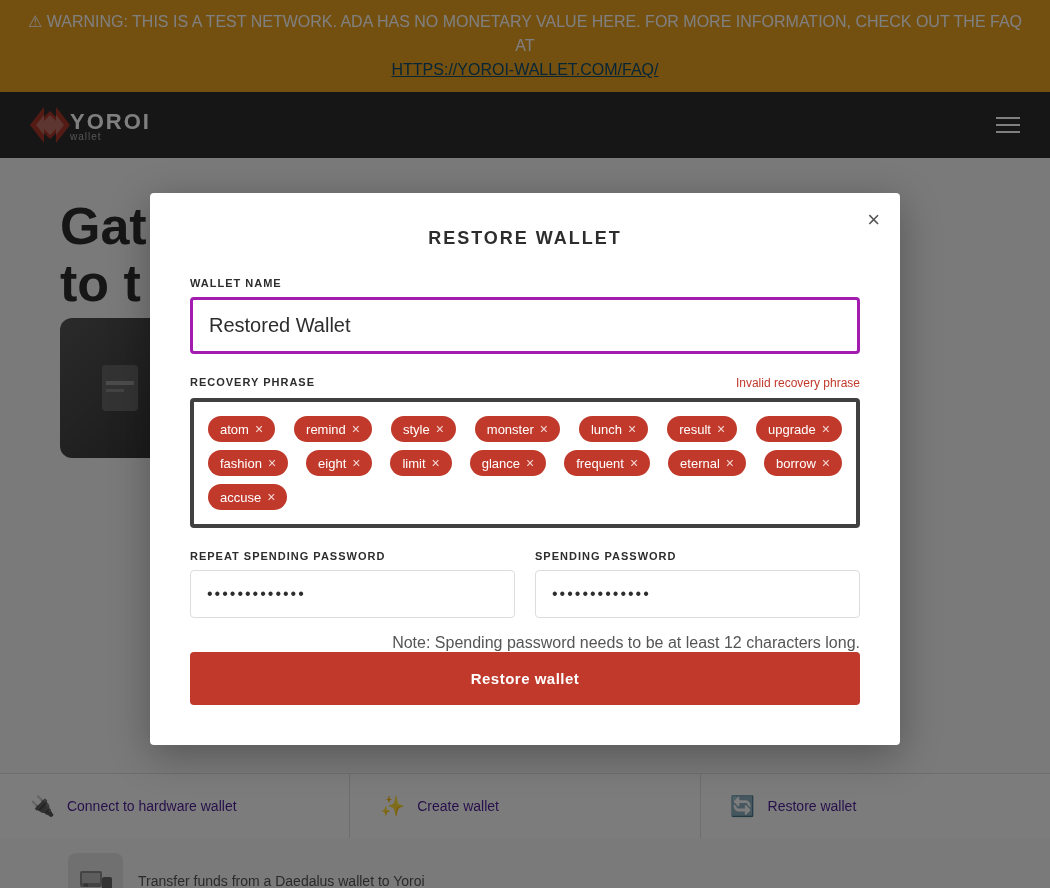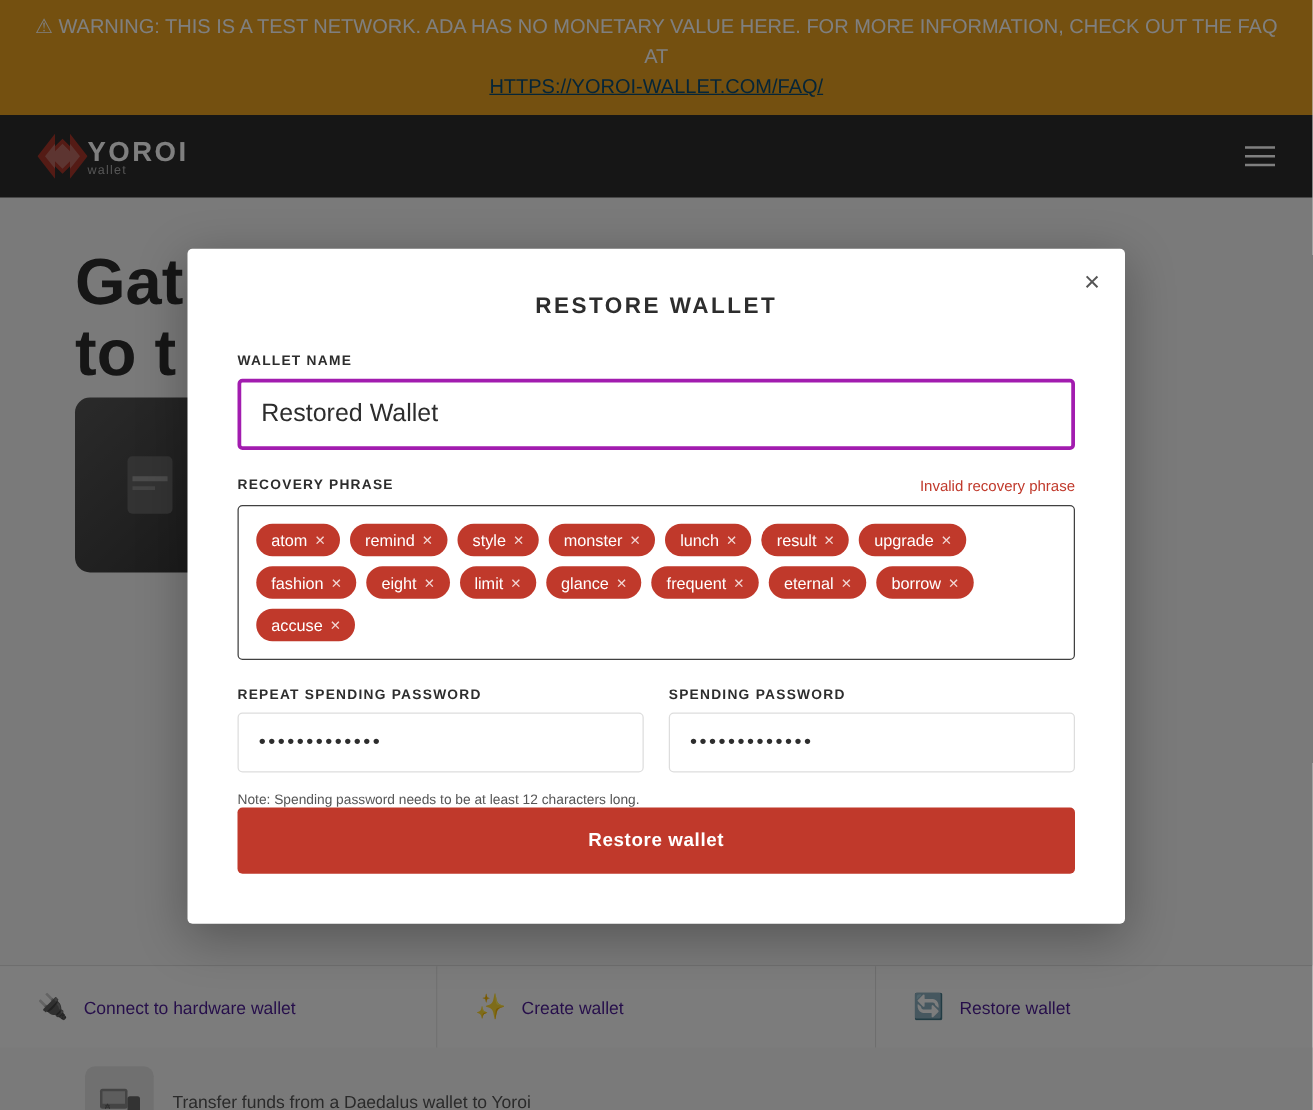--- a/index.html
+++ b/index.html
@@ -203,30 +203,31 @@
       border-radius: 4px;
       padding: 14px 16px;
       font-size: 20px;
       color: #2d2d2d;
       margin-bottom: 22px;
       outline: none;
     }
 
     
     .recovery-area {
-      border: 1px solid #404040;
+      border: 4px solid #404040;
       border-radius: 4px;
       padding: 14px;
       min-height: 100px;
       margin-bottom: 22px;
       display: flex;
       flex-wrap: wrap;
       gap: 8px;
       align-content: flex-start;
       background: #fff;
+      justify-content: space-between;
     }
     .phrase-tag {
       background: #c0392b;
       color: white;
       border-radius: 20px;
       padding: 5px 12px;
       font-size: 13px;
       display: flex;
       align-items: center;
       gap: 6px;
@@ -249,22 +250,23 @@
       border: 1px solid #ddd;
       border-radius: 4px;
       padding: 14px 16px;
       font-size: 16px;
       color: #2d2d2d;
       outline: none;
       letter-spacing: 2px;
     }
 
     .note-text {
-      font-size: 11px;
+      font-size: 16px;
       color: #555;
+      text-align: right;
     }
 
     
     .restore-btn {
       width: 100%;
       background: #c0392b;
       color: white;
       border: none;
       border-radius: 4px;
       padding: 18px;

